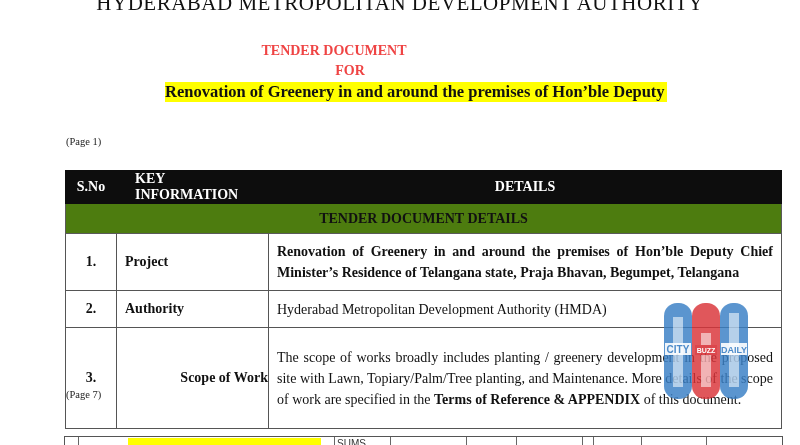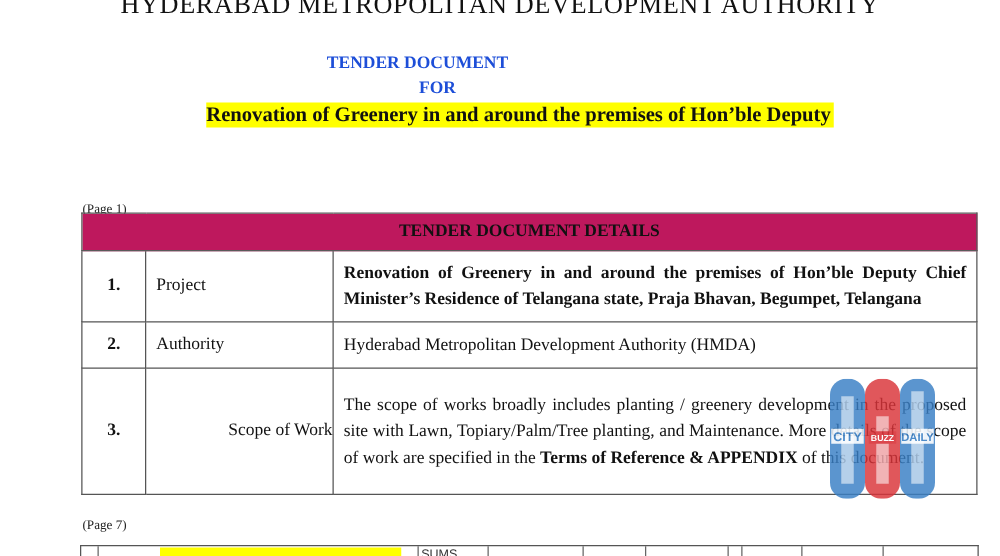--- a/index.html
+++ b/index.html
@@ -9,49 +9,49 @@
       font-family: "DejaVu Serif", "Liberation Serif", serif;
     }
     .abs { position: absolute; }
     .org-title {
       left: 0; width: 800px; top: -9px; text-align: center;
       font-family: "Liberation Serif", serif; font-size: 21px; letter-spacing: 0.5px;
       color: #111; white-space: nowrap;
     }
     .doc-heading {
       left: 0; width: 668px; text-align: center;
-      font-family: "Liberation Serif", serif; font-size: 14px; font-weight: bold; color: #1d4ed8;
+      font-family: "Liberation Serif", serif; font-size: 14px; font-weight: bold; color: #ef4444;
     }
     .doc-heading.l1 { top: 43px; }
     .doc-heading.l2 { top: 63px; padding-left: 16px; }
     .subtitle {
       left: 165px; top: 82px; width: 545px;
       font-family: "Liberation Serif", serif; font-weight: bold; font-size: 16.5px; line-height: 20px;
       color: #111;
     }
     .subtitle span { background: #ffff00; display: inline-block; white-space: nowrap; padding-right: 2px; }
     .page-label {
-      font-family: "Liberation Serif", serif; font-size: 10.5px; color: #222; margin-top: 26px;
+      font-family: "Liberation Serif", serif; font-size: 10.5px; color: #222;
     }
     .key-table {
       left: 65px; top: 170px; width: 717px; border-collapse: collapse;
       font-family: "Liberation Serif", serif;
     }
     .key-table td, .key-table th { border: 1px solid #555; padding: 0; }
     .hdr-row th {
       background: #0d0d0d; color: #ffffff; font-weight: bold; font-size: 14px;
       height: 28px; text-align: center; border-color: #0d0d0d;
     }
     .hdr-row th.key { text-align: left; padding-left: 18px; }
     .sec-row td {
-      background: #be185d; color: #111; font-weight: bold; font-size: 14px;
+      background: #4d7c0f; color: #111; font-weight: bold; font-size: 14px;
       height: 29px; text-align: center; border-color: #5a5a5a;
     }
     .key-table td.sno { width: 50px; text-align: center; font-weight: bold; font-size: 14px; }
-    .key-table td.label { width: 141px; padding-left: 8px; font-weight: normal; font-size: 14px; }
+    .key-table td.label { width: 141px; padding-left: 8px; font-weight: bold; font-size: 14px; }
     .key-table td.detail { padding: 3px 8px 3px 8px; font-size: 14px; line-height: 21px; text-align: justify; }
     .row1 td { height: 50px; }
     .row2 td { height: 30px; }
     .row3 td { height: 94px; text-align: right; }
     .row1 td.detail { font-weight: bold; }
     .row3 td.detail b { font-weight: bold; }
     .bottom-table {
       left: 64px; top: 436px; width: 719px; height: 20px;
       border: 1px solid #555; border-bottom: none; box-sizing: border-box;
     }
@@ -69,20 +69,25 @@
 <div class="abs doc-heading l2">FOR</div>
 
 <div class="abs subtitle">
   <span>Renovation of Greenery in and around the premises of Hon’ble Deputy</span><br>
 </div>
 
 <div class="abs page-label" style="left:66px; top:136px;">(Page 1)</div>
 
 <table class="abs key-table">
   <tbody>
+      <tr class="hdr-row">
+    <th style="width:50px;">S.No</th>
+    <th class="key" style="width:133px;">KEY INFORMATION</th>
+    <th>DETAILS</th>
+  </tr>
   <tr class="sec-row">
     <td colspan="3">TENDER DOCUMENT DETAILS</td>
   </tr>
   <tr class="row1">
     <td class="sno">1.</td>
     <td class="label">Project</td>
     <td class="detail">Renovation of Greenery in and around the premises of Hon’ble Deputy Chief Minister’s Residence of Telangana state, Praja Bhavan, Begumpet, Telangana</td>
   </tr>
   <tr class="row2">
     <td class="sno">2.</td>

